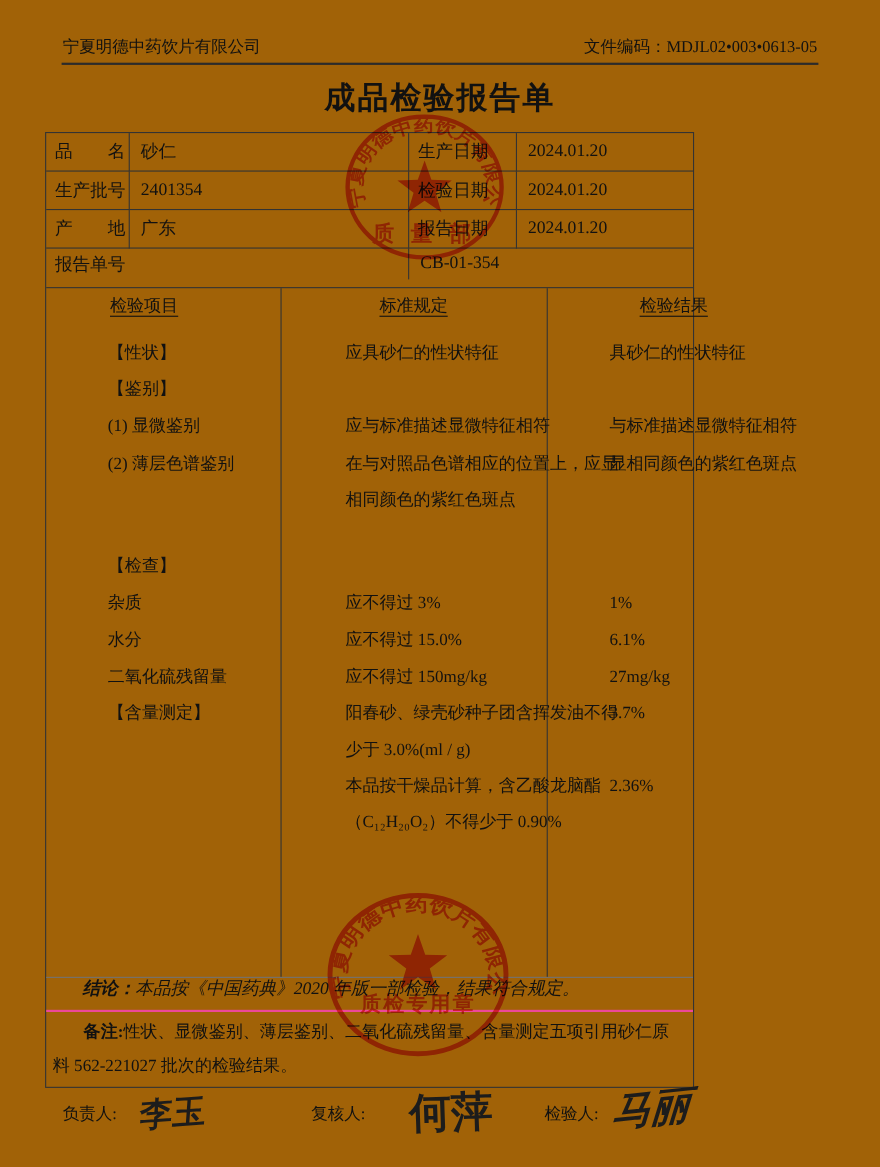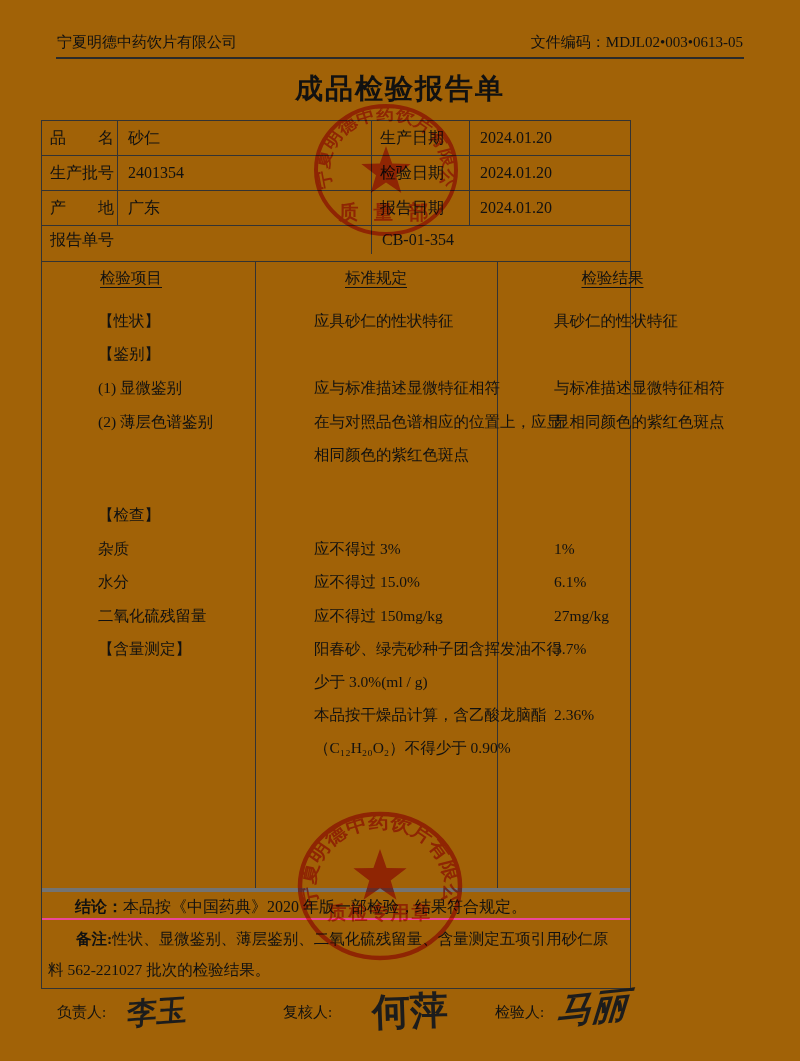--- a/index.html
+++ b/index.html
@@ -29,21 +29,21 @@
   .vl1 { left:213px; } .vl2 { left:455px; }
   .mt-head { position:absolute; top:6px; left:0; width:100%; height:22px; }
   .mt-head span { position:absolute; text-decoration:underline; text-underline-offset:4px; }
   .h1 { left:18px;margin-left:40px; }
   .h2 { left:213px; width:242px; text-align:center; }
   .h3 { left:455px; width:231px; text-align:center; }
   .t-row { position:absolute; left:0; width:100%; height:22px; line-height:22px;margin-left:48px; }
   .t-row span { position:absolute; white-space:nowrap; }
   .rc1 { left:8px; } .rc2 { left:224px; } .rc3 { left:464px; }
   
-  .conclusion-row { height:30px; border-top:4px solid #737373; display:flex; align-items:flex-end; padding-left:33px; font-size:16px; }
+  .conclusion-row { height:30px; border-top:1px solid #737373; display:flex; align-items:flex-start; padding-left:33px; font-size:16px;font-style:italic; }
   .conclusion-row .lbl { font-weight:bold; }
   .remark-row { height:70px; border-top:2px solid #ec4899; padding:3px 8px 0 6px; font-size:15.5px; line-height:31px; text-indent:28px; }
   .remark-row .lbl { font-weight:bold; }
   
   .foot-lbl { position:absolute; font-size:15px; }
   .sig { position:absolute; color:#1c1c1c; font-weight:bold; white-space:nowrap; }
   .sig1 { left:127px; top:992px; font-size:30px; transform:rotate(-4deg) skewX(-8deg); }
   .sig2 { left:372px; top:986px; font-size:38px; transform:rotate(-2deg); }
   .sig3 { left:556px; top:984px; font-size:36px; transform:rotate(-6deg) skewX(-10deg); font-style:italic; }
   

